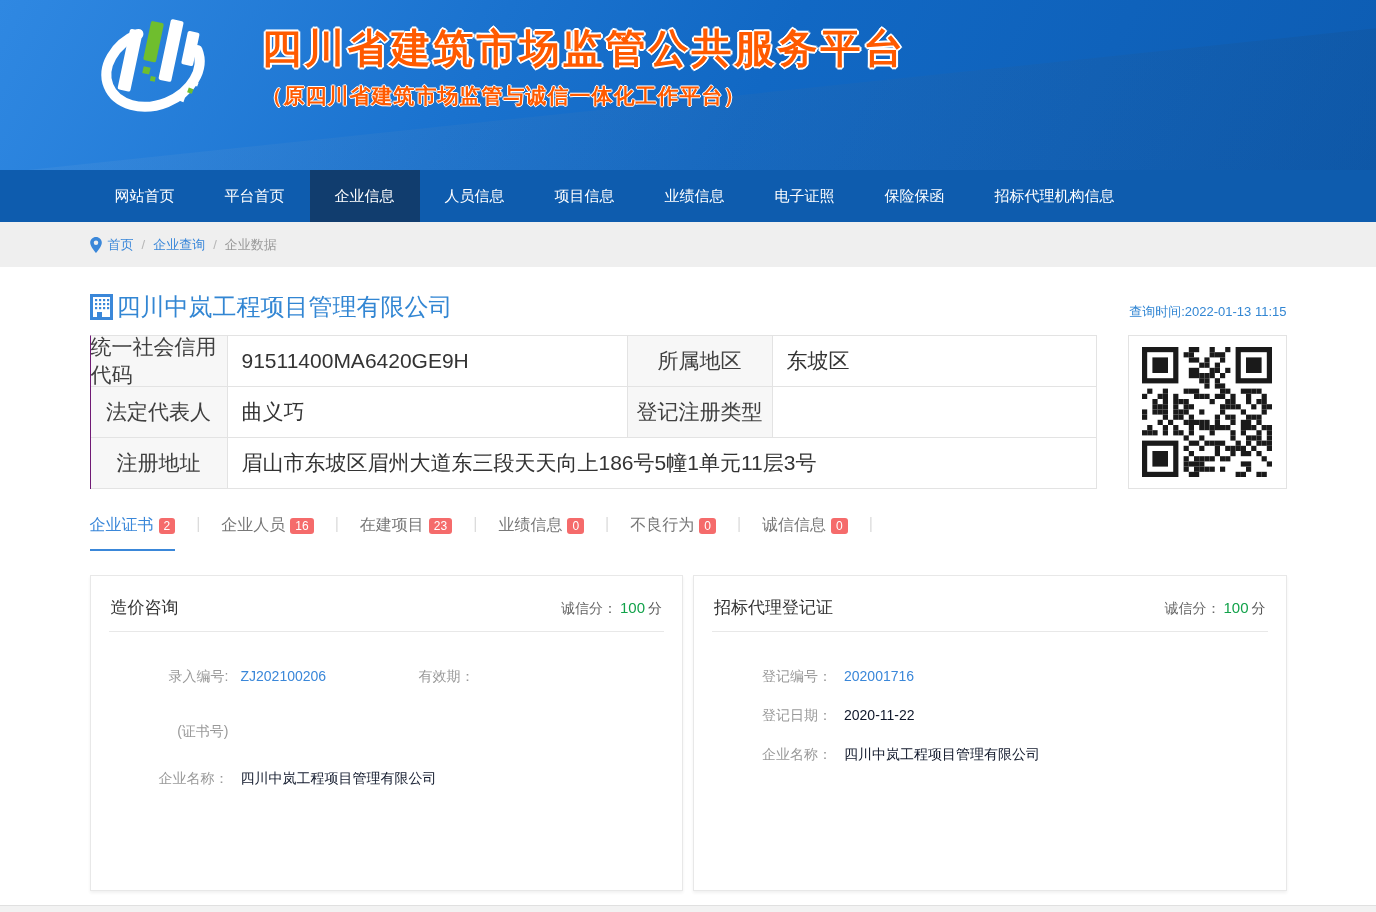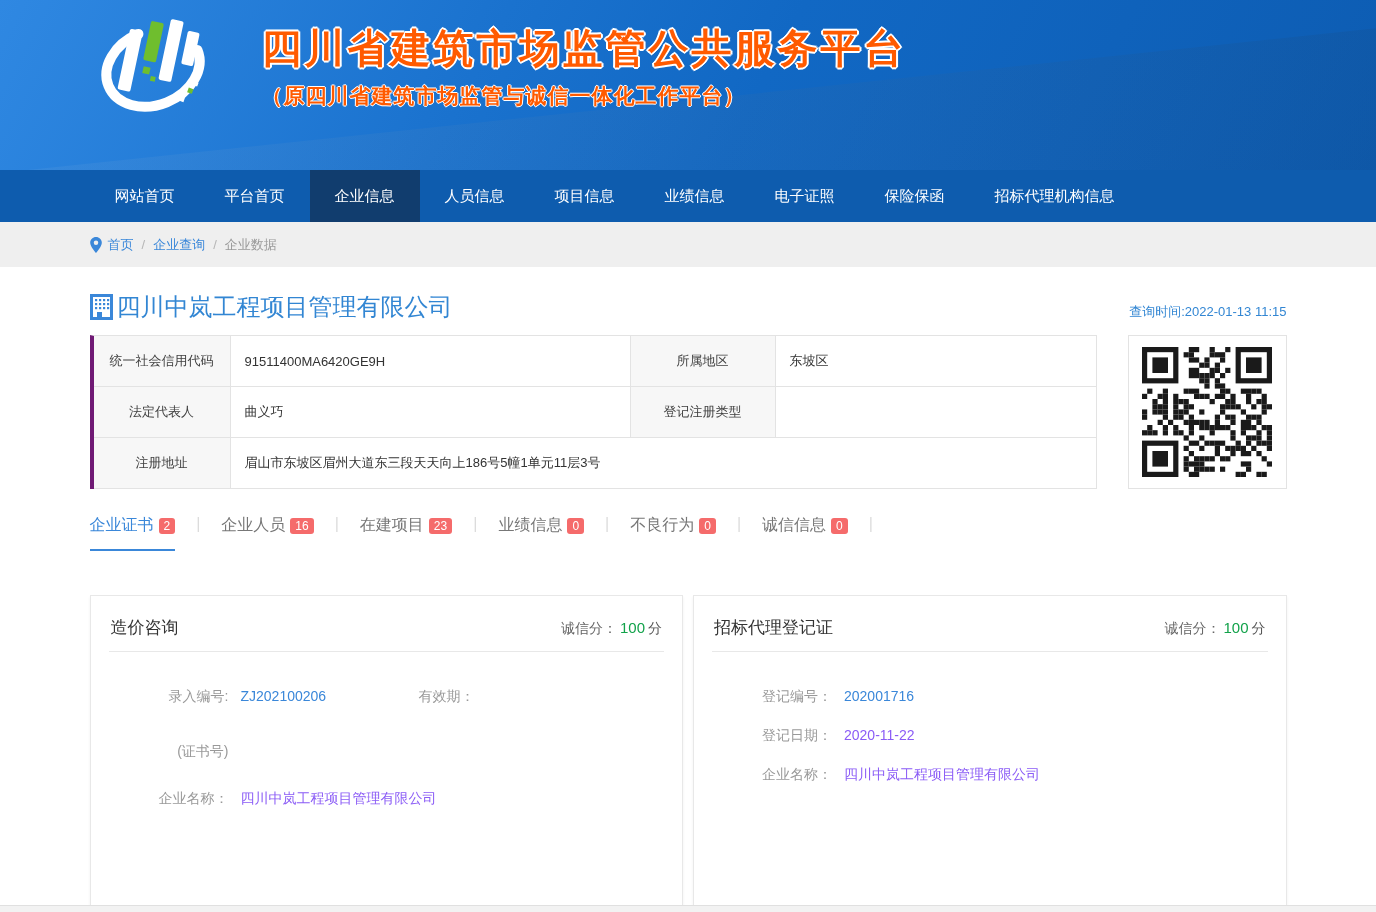--- a/index.html
+++ b/index.html
@@ -38,52 +38,52 @@
   
   .page-head { display:flex; align-items:flex-end; justify-content:space-between; padding-top:22px; height:56px; }
   .company-line { display:flex; align-items:center; }
   .building-icon { width:23px; height:26px; margin-right:4px; }
   .company-title { font-size:24px; color:#3286d3; }
   .query-time { font-size:13px; color:#3286d3; padding-bottom:2px; }
 
   
   .info-wrap { display:flex; margin-top:12px; }
   .info-table { width:1007px; display:grid; grid-template-columns:137px 400px 145px 1fr;
-    grid-auto-rows:51px; border-top:1px solid #e3e3e3; border-left:4px solid #701a75; font-size:13px; }
+    grid-auto-rows:51px; border-top:1px solid #e3e3e3; border-left:1px solid #701a75; font-size:21px; }
   .cell { border-right:1px solid #e3e3e3; border-bottom:1px solid #e3e3e3; display:flex; align-items:center; }
   .cell.lbl { background:#f7f7f7; color:#404040; justify-content:center; }
   .cell.val { color:#333; padding:0 14px; }
   .cell.span3 { grid-column:2 / 5; }
   .qr-box { width:159px; height:154px; margin-left:31px; border:1px solid #e3e3e3;
     display:flex; align-items:center; justify-content:center; background:#fff; }
 
   
   .tabs-row { display:flex; align-items:flex-start; margin-top:26px; height:38px; font-size:16px; }
   .tab { display:flex; align-items:center; padding-bottom:13px; cursor:pointer; }
   .tab .tab-label { color:#777; text-decoration:none; }
   .tab.active { border-bottom:2px solid #3a87d9; }
   .tab.active .tab-label { color:#3a87d9; }
   .badge { background:#f56b6b; color:#fff; font-size:12px; border-radius:3px; padding:2px 5px;
     margin-left:5px; line-height:1; }
   .tab-sep { color:#dcdcdc; margin:0 21px; }
 
   
   .cards-row { display:flex; gap:10px; margin-top:22px; }
   .card { flex:1; height:316px; border:1px solid #e8e8e8; background:#fff;
-    box-shadow:0 2px 3px rgba(0,0,0,0.06);margin-top:20px; }
+    box-shadow:0 2px 3px rgba(0,0,0,0.06); }
   .card-header { display:flex; justify-content:space-between; align-items:baseline;
     margin:0 18px; padding:20px 2px 12px; border-bottom:1px solid #e8e8e8; }
   .card-title { font-size:17px; color:#333; }
   .score-group { font-size:14px; color:#666; }
   .score-num { color:#12a24a; font-size:15px; margin:0 3px; }
   .score-unit { color:#555; }
   .card-body { padding:34px 20px 0 26px; font-size:14px; }
   .field-row { display:flex; margin-bottom:26px; }
   .f-label { width:112px; text-align:right; color:#999; flex:0 0 auto; line-height:1.5; }
-  .f-value { margin-left:12px; color:#8b5cf6; line-height:1.5; }
+  .f-value { margin-left:12px; color:#0f172a; line-height:1.5; }
   .f-value.link { color:#3a87d9; text-decoration:none; cursor:pointer; }
   .f-mid { width:178px; }
   .two-line { display:flex; flex-direction:column;gap:34px; }
 
   
   .footer-band { position:absolute; left:0; top:905px; width:1376px; height:7px;
     background:#f2f2f2; border-top:1px solid #e0e0e0; }
 </style>
 </head>
 <body>

